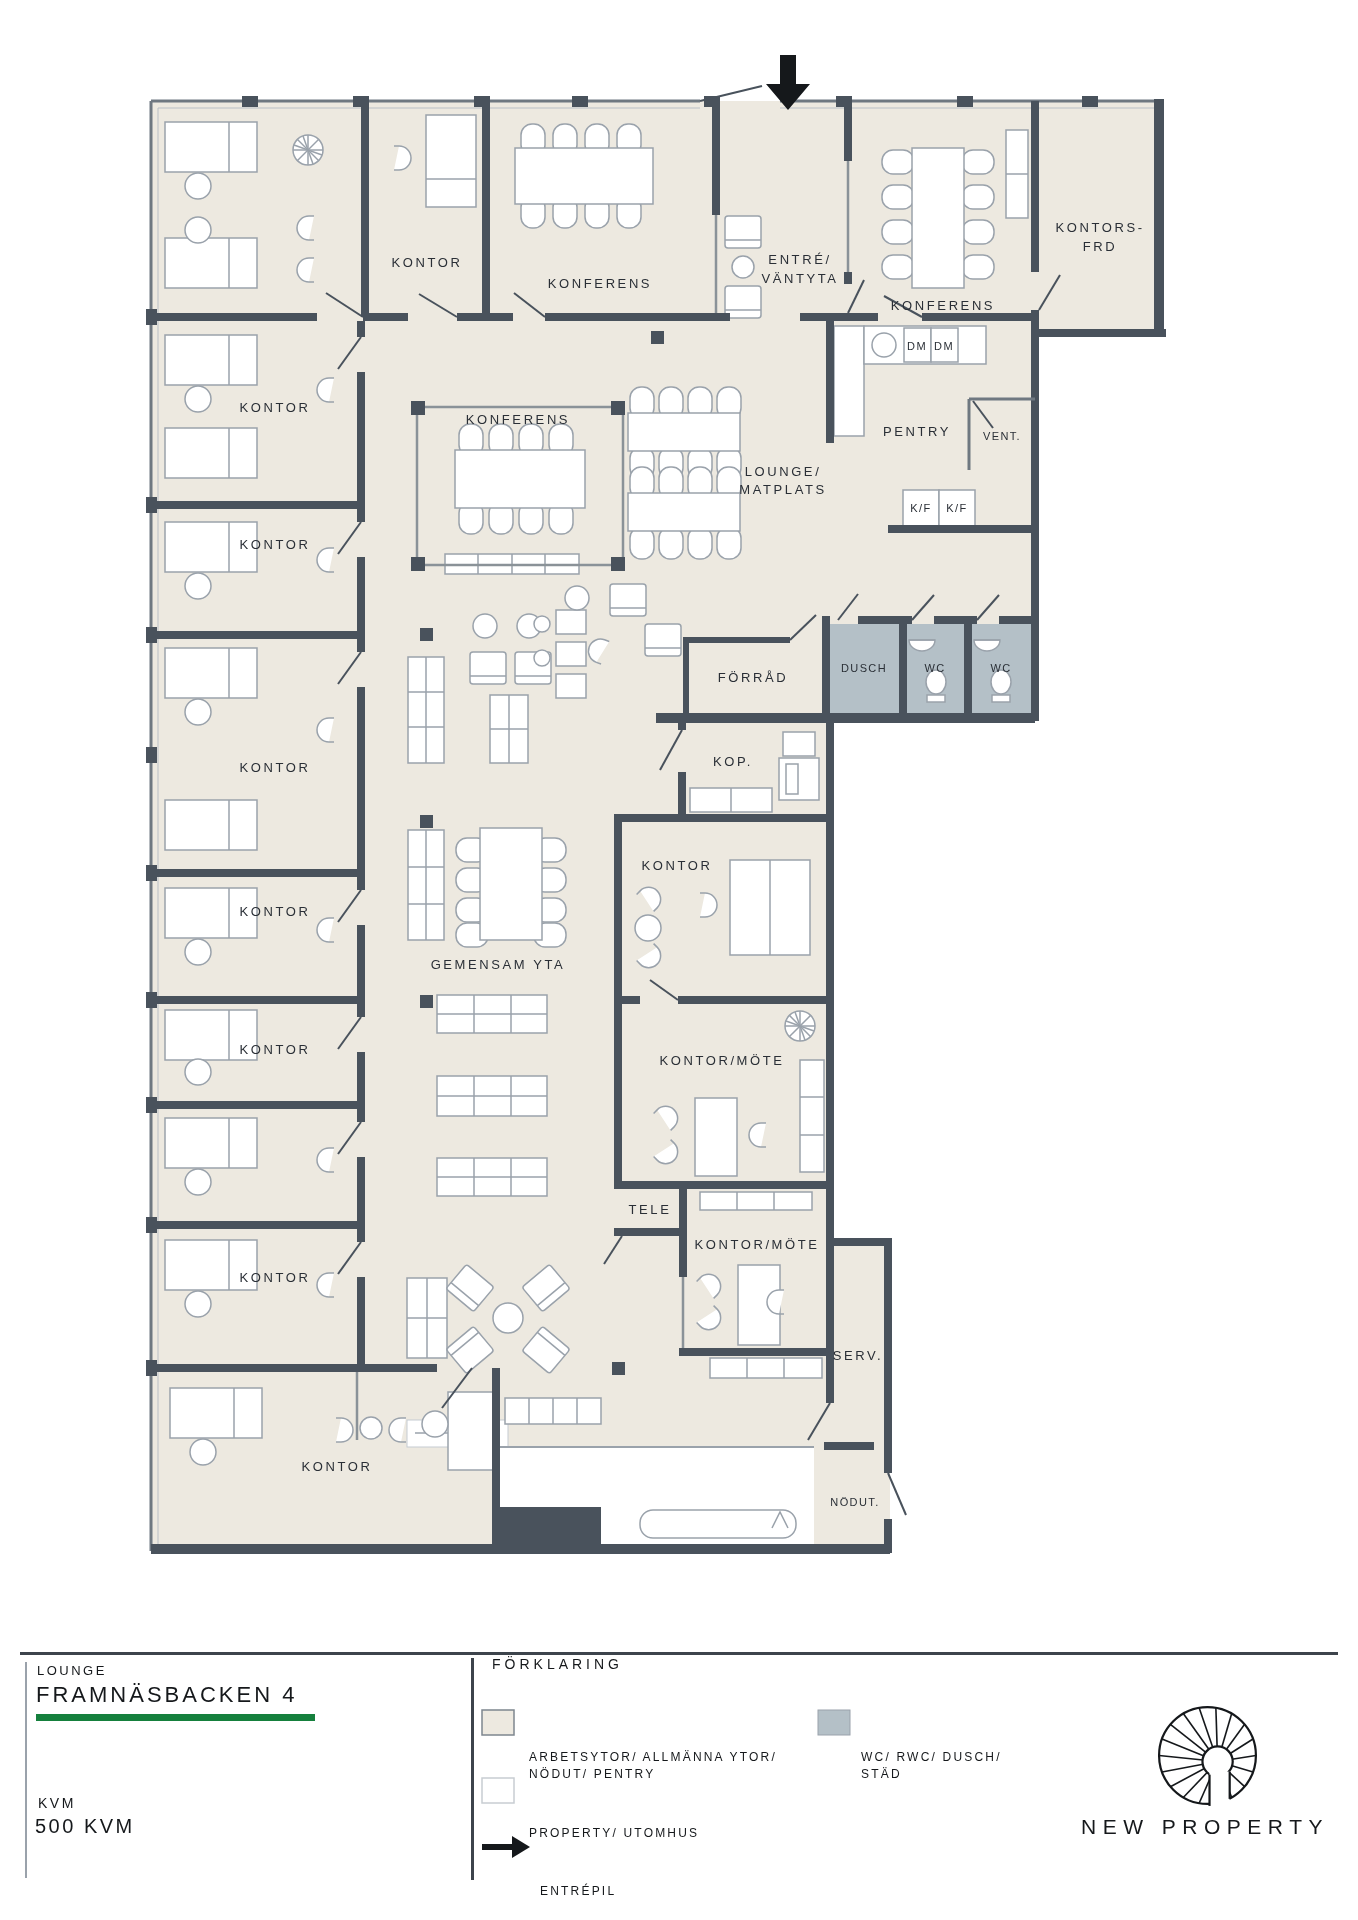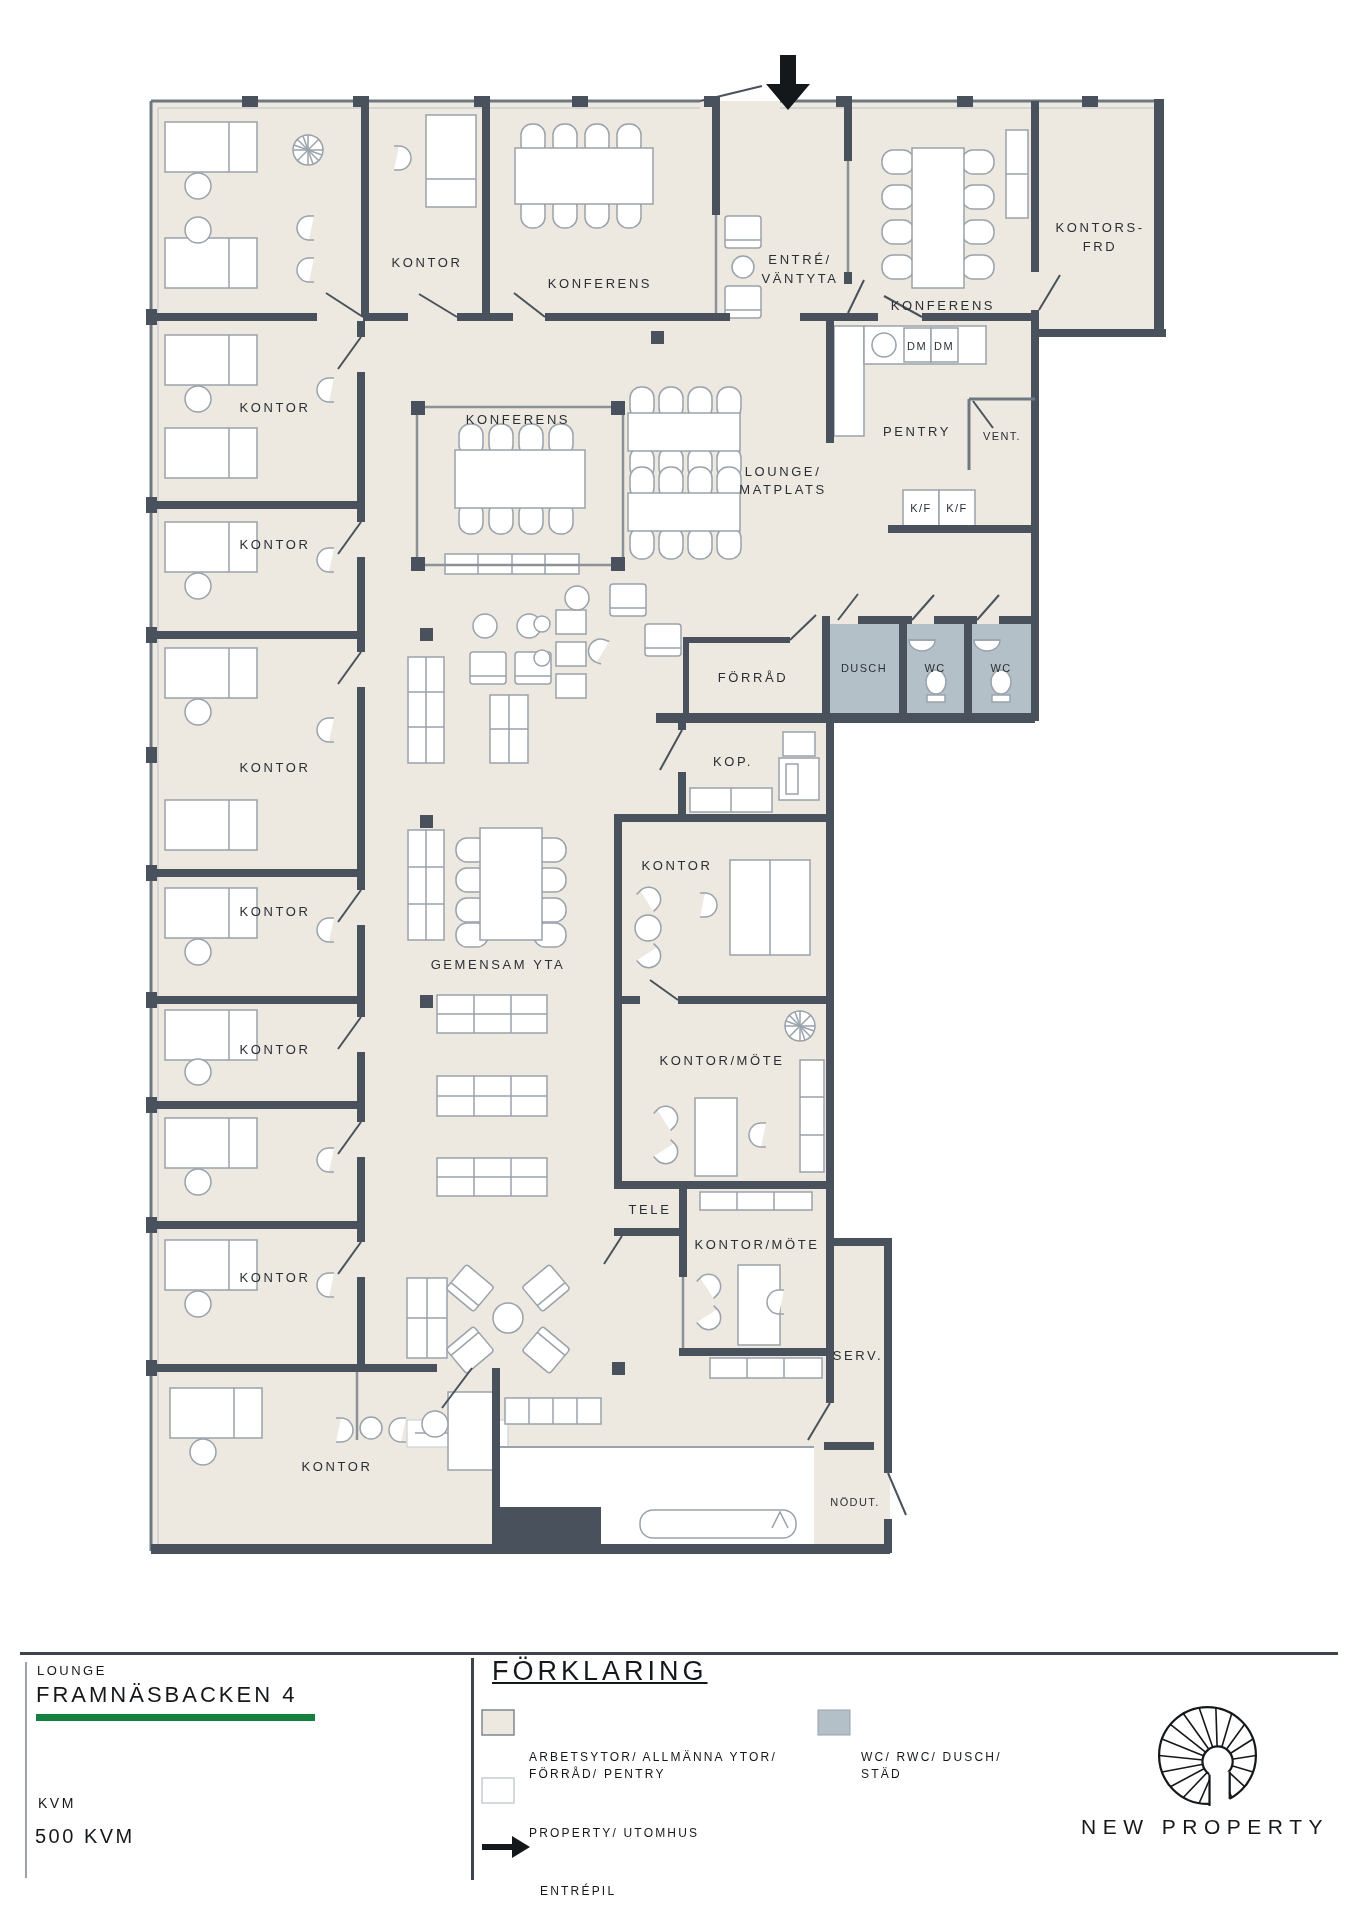--- a/index.html
+++ b/index.html
@@ -8,21 +8,21 @@
   svg text{font-family:"Liberation Sans",sans-serif;}
   .lbl{font-size:13px;letter-spacing:2.6px;fill:#2A2F36;text-anchor:middle;}
   .lbl-sm{font-size:11px;letter-spacing:1.4px;fill:#2A2F36;text-anchor:middle;}
   .footer-el{position:absolute;color:#15181B;}
   .rule{left:20px;top:1652px;width:1318px;height:3px;background:#3D444C;}
   .vline-gray{left:25px;top:1662px;width:2px;height:216px;background:#9AA2AB;}
   .vline-dark{left:471px;top:1658px;width:3px;height:222px;background:#3D444C;}
   .t-small{font-size:13px;letter-spacing:2.5px;}
   .t-title{font-size:22px;letter-spacing:3px;border-bottom:7px solid #15803d;padding-bottom:6px;padding-right:18px;display:inline-block;}
   .t-kvm{font-size:20px;letter-spacing:2.5px;}
-  .t-legendtitle{font-size:27px;letter-spacing:4px;text-decoration:underline;}
+  .t-legendtitle{font-size:14px;letter-spacing:4px;}
   .t-legend{font-size:12px;letter-spacing:2.2px;line-height:17px;margin-top:43px;}
   .t-brand{font-size:21px;letter-spacing:6.5px;text-align:center;width:310px;}
 </style>
 </head>
 <body>
 
 <div class="plan-wrap">
 <svg width="1358" height="1650" viewBox="0 0 1358 1650">
   <defs>
     <g id="deskh">
@@ -492,30 +492,30 @@
 </svg>
 </div>
 
 <div class="footer-el rule"></div>
 <div class="footer-el vline-gray"></div>
 <div class="footer-el vline-dark"></div>
 
 <div class="footer-el t-small" style="left:37px;top:1663px;">LOUNGE</div>
 <div class="footer-el t-title" style="left:36px;top:1682px;">FRAMNÄSBACKEN 4</div>
 <div class="footer-el t-small" style="left:38px;top:1795px;font-size:14px;">KVM</div>
-<div class="footer-el t-kvm" style="left:35px;top:1815px;margin-top:10px;">500 KVM</div>
+<div class="footer-el t-kvm" style="left:35px;top:1815px;">500 KVM</div>
 
 <div class="footer-el t-legendtitle" style="left:492px;top:1656px;">FÖRKLARING</div>
 
 <svg class="footer-el" style="left:481px;top:1709px;" width="34" height="27">
   <rect x="1" y="1" width="32" height="25" stroke="#7E868F" stroke-width="1.5" fill="#EDE9E0"></rect>
 </svg>
 <div class="footer-el t-legend" style="left:529px;top:1706px;">
   <span style="display:block;">ARBETSYTOR/ ALLMÄNNA YTOR/</span>
-  <span style="display:block;">FÖRRÅD/ PENTRY</span>
+  <span style="display:block;">NÖDUT/ PENTRY</span>
 </div>
 
 <svg class="footer-el" style="left:817px;top:1709px;" width="34" height="27">
   <rect x="1" y="1" width="32" height="25" stroke="#9AA2AB" stroke-width="1" fill="#B4C0C7"></rect>
 </svg>
 <div class="footer-el t-legend" style="left:861px;top:1706px;">
   <span style="display:block;">WC/ RWC/ DUSCH/</span>
   <span style="display:block;">STÄD</span>
 </div>
 

